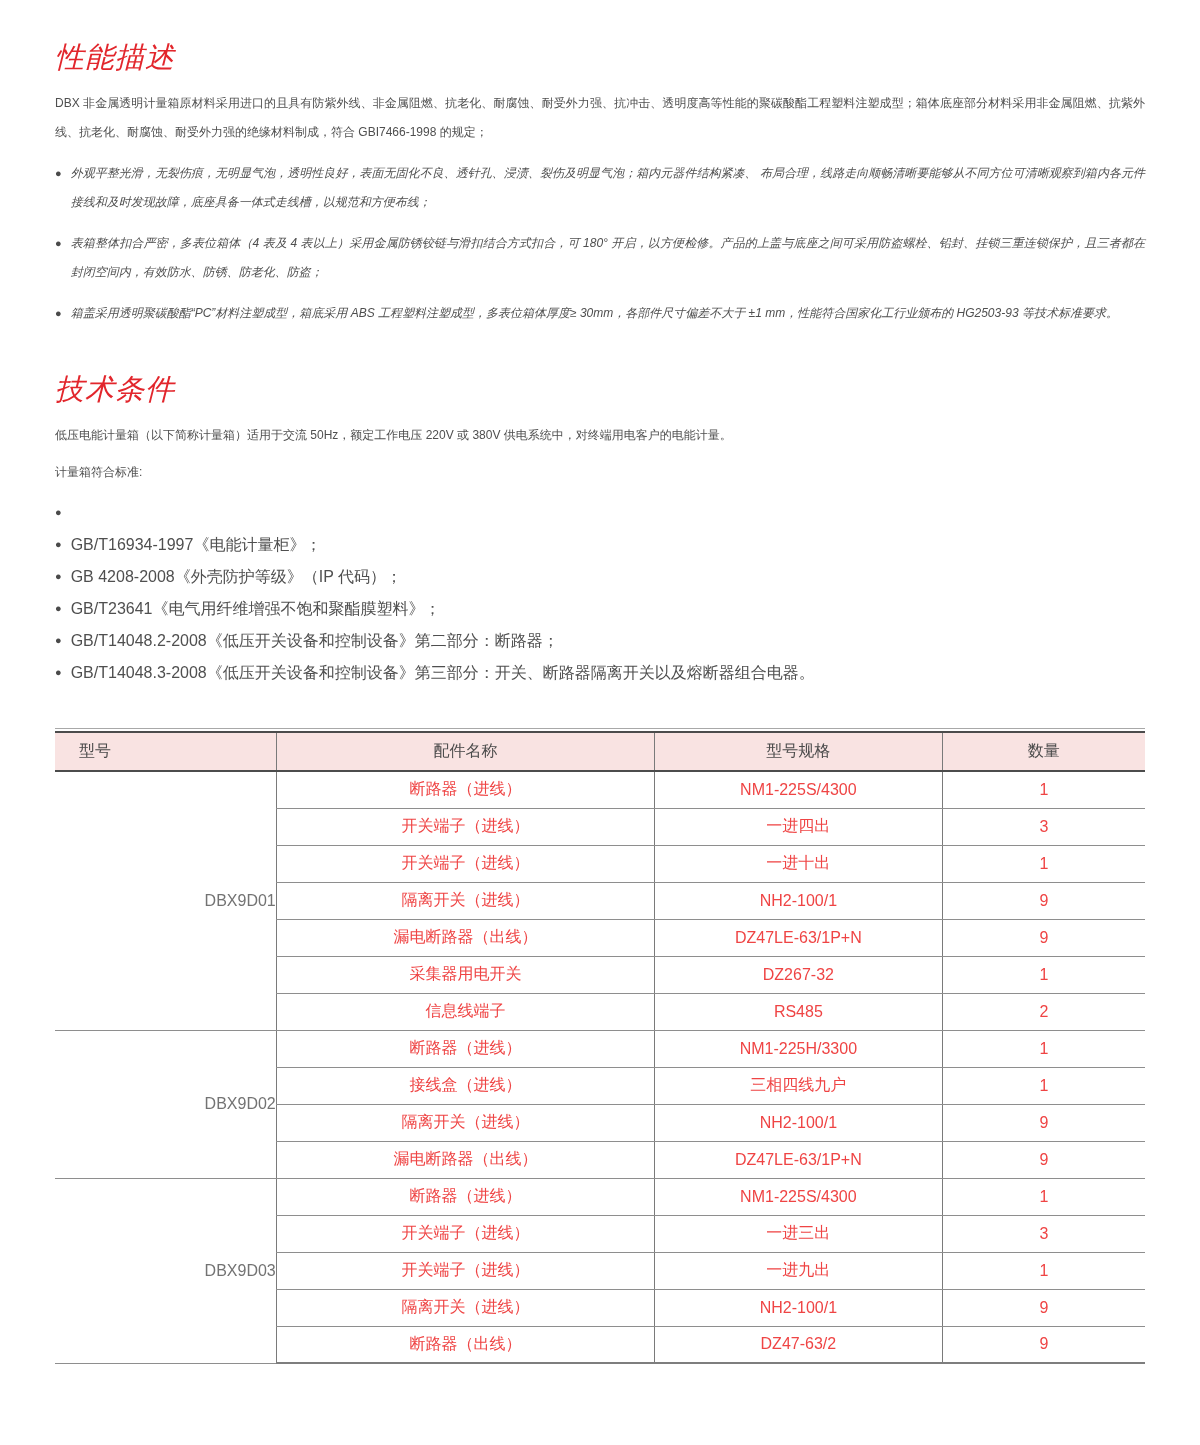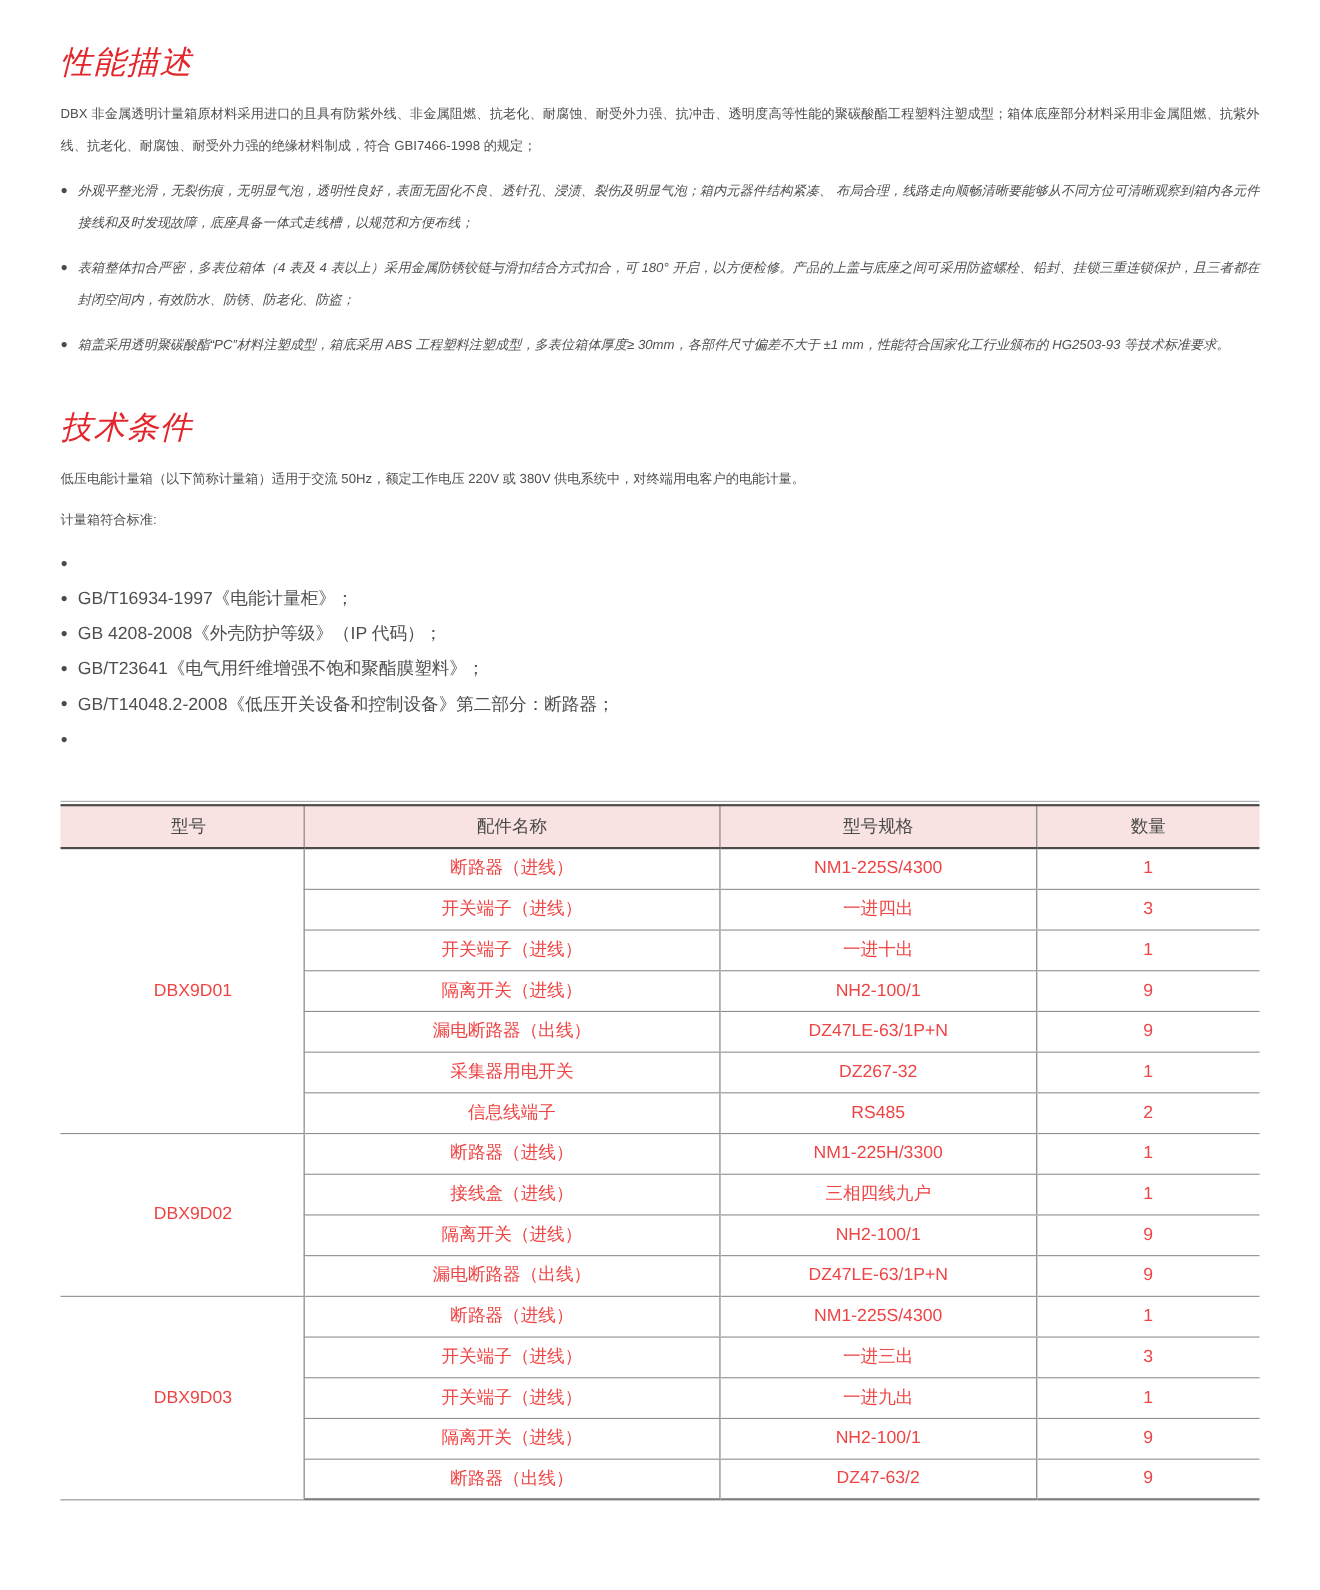--- a/index.html
+++ b/index.html
@@ -76,33 +76,33 @@
   col.w-qty{width:18.6%;}
   thead tr{background:var(--hdr-bg);}
   th{
     font-size:16px;
     font-weight:500;
     color:#4a4a4a;
     height:39px;
     text-align:center;
     border-bottom:2px solid var(--line-dark);
   }
-  th.c-model{text-align:center;padding-left:12px;}
+  th.c-model{text-align:left;padding-left:24px;}
   th.c-name,th.c-spec,th.c-qty{border-left:1px solid #7a7a7a;}
   td{
     font-size:16px;
     color:#ef4444;
     height:37px;
     text-align:center;
     border-bottom:1px solid var(--line-gray);
   }
   td.c-model{
-    text-align:center;
+    text-align:right;
     padding-left:20px;
-    color:#ef4444;
+    color:#737373;
   }
   td.c-name,td.c-spec,td.c-qty{border-left:1px solid #7a7a7a;}
   tbody tr:last-child td{border-bottom:2px solid #7e7e7e;}
 </style>
 </head>
 <body>
 
 <div class="page">
 
   <section>
@@ -143,20 +143,21 @@
       <li>
         <span class="dot">●</span>
         <span class="b-text">GB/T23641《电气用纤维增强不饱和聚酯膜塑料》；</span>
       </li>
       <li>
         <span class="dot">●</span>
         <span class="b-text">GB/T14048.2-2008《低压开关设备和控制设备》第二部分：断路器；</span>
       </li>
       <li>
         <span class="dot">●</span>
+        <span class="b-text">GB/T14048.3-2008《低压开关设备和控制设备》第三部分：开关、断路器隔离开关以及熔断器组合电器。</span>
       </li>
     </ul>
   </section>
 
   <section style="margin-bottom:0;">
 
     <div class="table-rule"></div>
     <table>
       <colgroup>
         <col class="w-model">

